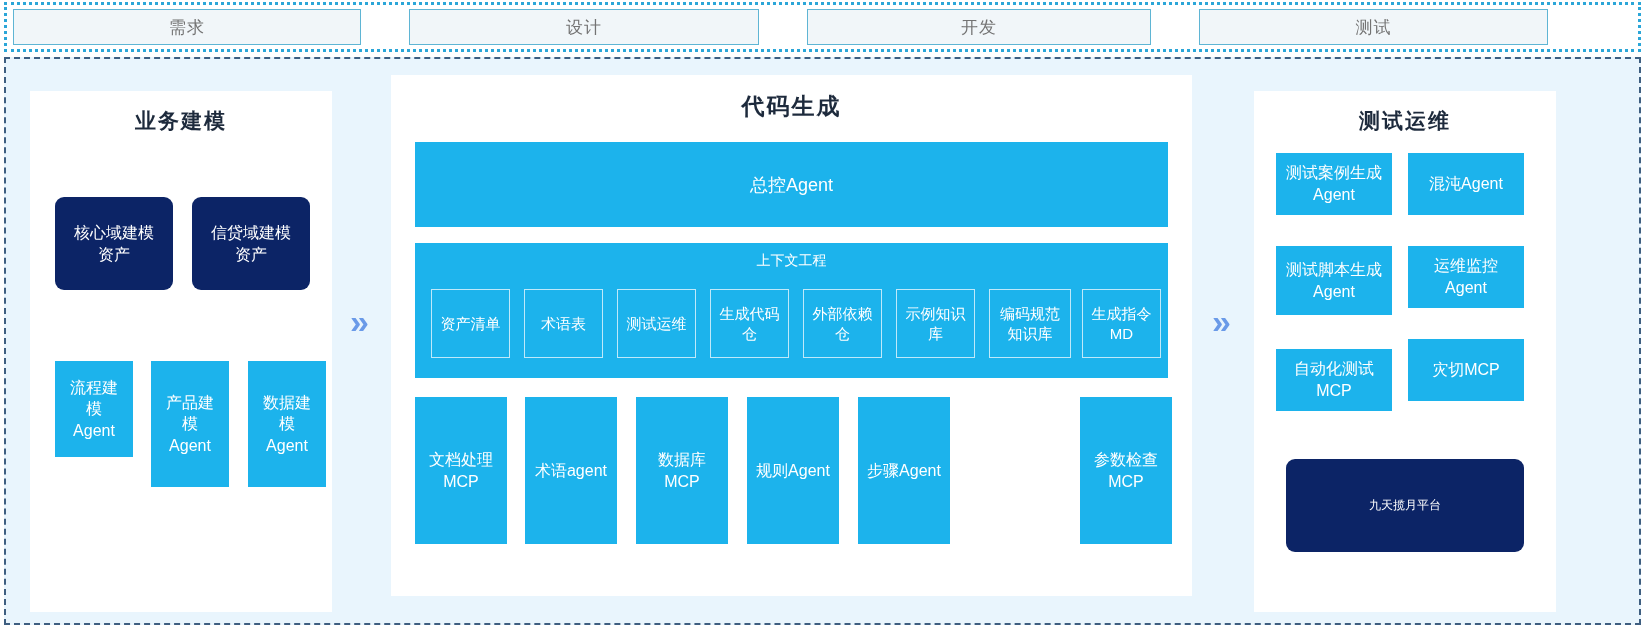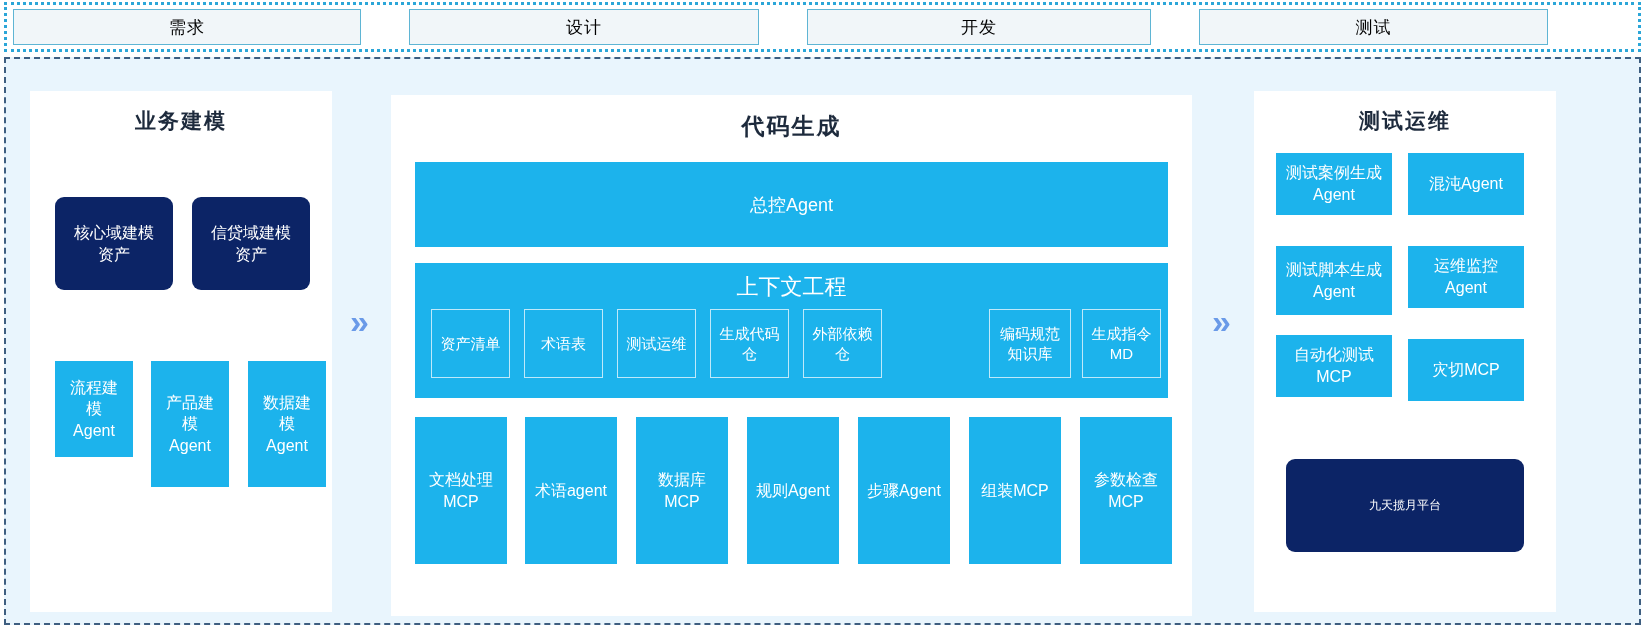--- a/index.html
+++ b/index.html
@@ -30,21 +30,21 @@
     padding: 0 6px;
   }
   .stage-box {
     height: 36px;
     background: #F1F6F9;
     border: 1px solid #5FB5D4;
     display: flex;
     align-items: center;
     justify-content: center;
     font-size: 17px;
-    color: #000000;
+    color: #737373;
     letter-spacing: 1px;
     box-sizing: border-box;
   }
   .stage-gap { flex: 0 0 48px; }
 
   
   #main-region {
     position: absolute;
     left: 4px;
     top: 57px;
@@ -131,21 +131,21 @@
     box-sizing: border-box;
   }
   #context-block {
     position: absolute;
     background: #1CB3EC;
     box-sizing: border-box;
   }
   #context-block .ctx-title {
     text-align: center;
     color: #ffffff;
-    font-size: 22px;
+    font-size: 14px;
     padding-top: 9px;
   }
 </style>
 </head>
 <body>
 
 <div id="stage-strip">
   <div class="stage-box" style="flex:0 0 348px;">
     <span>需求</span>
   </div>
@@ -183,21 +183,21 @@
     </div>
     <div class="card-cyan" style="left:218px; top:270px; width:78px; height:126px;">
       <span style="display:block; width:56px;">数据建模Agent</span>
     </div>
   </div>
 
   <div class="chevron" style="left:344px; top:245px;">
     <span>»</span>
   </div>
 
-  <div class="panel" style="left:385px; top:36px; width:801px; height:521px;">
+  <div class="panel" style="left:385px; top:16px; width:801px; height:521px;">
     <div class="panel-title" style="margin-top:16px; font-size:23px;">代码生成</div>
 
     <div id="ctrl-agent-bar" style="left:24px; top:67px; width:753px; height:85px;">
       <span>总控Agent</span>
     </div>
 
     <div id="context-block" style="left:24px; top:168px; width:753px; height:135px;">
       <div class="ctx-title">上下文工程</div>
 
       <div class="card-outline" style="left:16px; top:46px; width:79px; height:69px;">
@@ -208,20 +208,23 @@
       </div>
       <div class="card-outline" style="left:202px; top:46px; width:79px; height:69px;">
         <span style="display:block; width:60px;">测试运维</span>
       </div>
       <div class="card-outline" style="left:295px; top:46px; width:79px; height:69px;">
         <span style="display:block; width:60px;">生成代码仓</span>
       </div>
       <div class="card-outline" style="left:388px; top:46px; width:79px; height:69px;">
         <span style="display:block; width:60px;">外部依赖仓</span>
       </div>
+      <div class="card-outline" style="left:481px; top:46px; width:79px; height:69px;">
+        <span style="display:block; width:60px;">示例知识库</span>
+      </div>
       <div class="card-outline" style="left:574px; top:46px; width:82px; height:69px;">
         <span style="display:block; width:60px;">编码规范知识库</span>
       </div>
       <div class="card-outline" style="left:667px; top:46px; width:79px; height:69px;">
         <span style="display:block; width:60px;">生成指令MD</span>
       </div>
     </div>
 
     <div class="card-cyan" style="left:24px; top:322px; width:92px; height:147px;">
       <span style="display:block; width:74px;">文档处理MCP</span>
@@ -231,23 +234,20 @@
     </div>
     <div class="card-cyan" style="left:245px; top:322px; width:92px; height:147px;">
       <span style="display:block; width:74px;">数据库MCP</span>
     </div>
     <div class="card-cyan" style="left:467px; top:322px; width:92px; height:147px;">
       <span style="display:block; width:88px;">步骤Agent</span>
     </div>
     <div class="card-cyan" style="left:356px; top:322px; width:92px; height:147px;">
       <span style="display:block; width:88px;">规则Agent</span>
     </div>
-    <div class="card-cyan" style="left:578px; top:322px; width:92px; height:147px;">
-      <span style="display:block; width:88px;">组装MCP</span>
-    </div>
     <div class="card-cyan" style="left:689px; top:322px; width:92px; height:147px;">
       <span style="display:block; width:78px;">参数检查MCP</span>
     </div>
   </div>
 
   <div class="chevron" style="left:1206px; top:245px;">
     <span>»</span>
   </div>
 
   <div class="panel" style="left:1248px; top:32px; width:302px; height:521px;">
@@ -260,21 +260,21 @@
       <span style="display:block; width:100px;">混沌Agent</span>
     </div>
 
     <div class="card-cyan" style="left:22px; top:155px; width:116px; height:69px;">
       <span style="display:block; width:96px;">测试脚本生成Agent</span>
     </div>
     <div class="card-cyan" style="left:154px; top:155px; width:116px; height:62px;">
       <span style="display:block; width:86px;">运维监控Agent</span>
     </div>
 
-    <div class="card-cyan" style="left:22px; top:244px; width:116px; height:62px;">
+    <div class="card-cyan" style="left:22px; top:258px; width:116px; height:62px;">
       <span style="display:block; width:96px;">自动化测试MCP</span>
     </div>
     <div class="card-cyan" style="left:154px; top:248px; width:116px; height:62px;">
       <span style="display:block; width:100px;">灾切MCP</span>
     </div>
 
     <div class="card-navy" style="left:32px; top:368px; width:238px; height:93px; font-size:12px;">
       <span>九天揽月平台</span>
     </div>
   </div>

